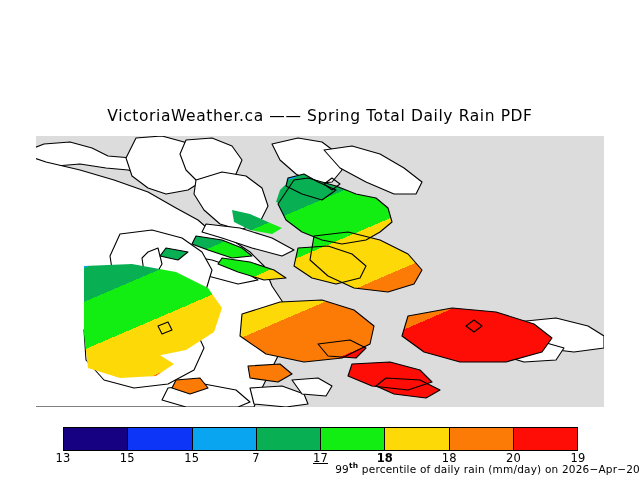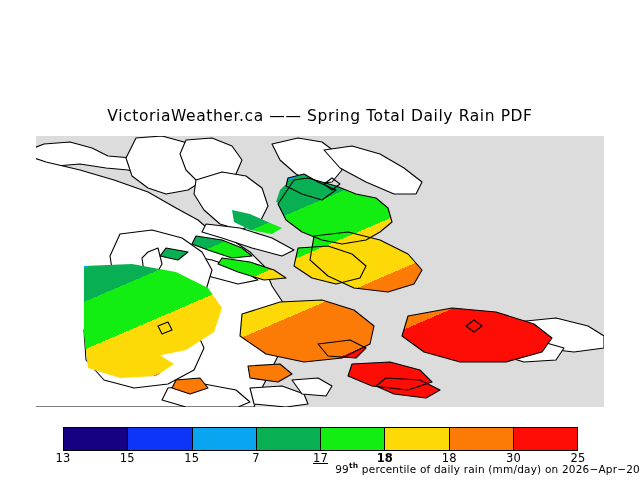--- a/index.html
+++ b/index.html
@@ -181,21 +181,21 @@
       </div>
   </div>
   <div id="cbar-ticks">
       <span class="tick" style="left: 0%;">13</span>
       <span class="tick" style="left: 12.5%;">15</span>
       <span class="tick" style="left: 25%;">15</span>
       <span class="tick" style="left: 37.5%;">7</span>
       <span class="tick" style="left: 50%; text-decoration: underline;">17</span>
       <span class="tick" style="left: 62.5%; font-weight: bold;">18</span>
       <span class="tick" style="left: 75%;">18</span>
-      <span class="tick" style="left: 87.5%;">30</span>
-      <span class="tick" style="left: 100%;">25</span>
+      <span class="tick" style="left: 87.5%;">20</span>
+      <span class="tick" style="left: 100%;">19</span>
     </div>
 
   <div id="cbar-caption">
     <span>99</span><sup>th</sup><span> percentile of daily rain (mm/day) on 2026−Apr−20</span>
   </div>
 
 </div>
 
 </body></html>

